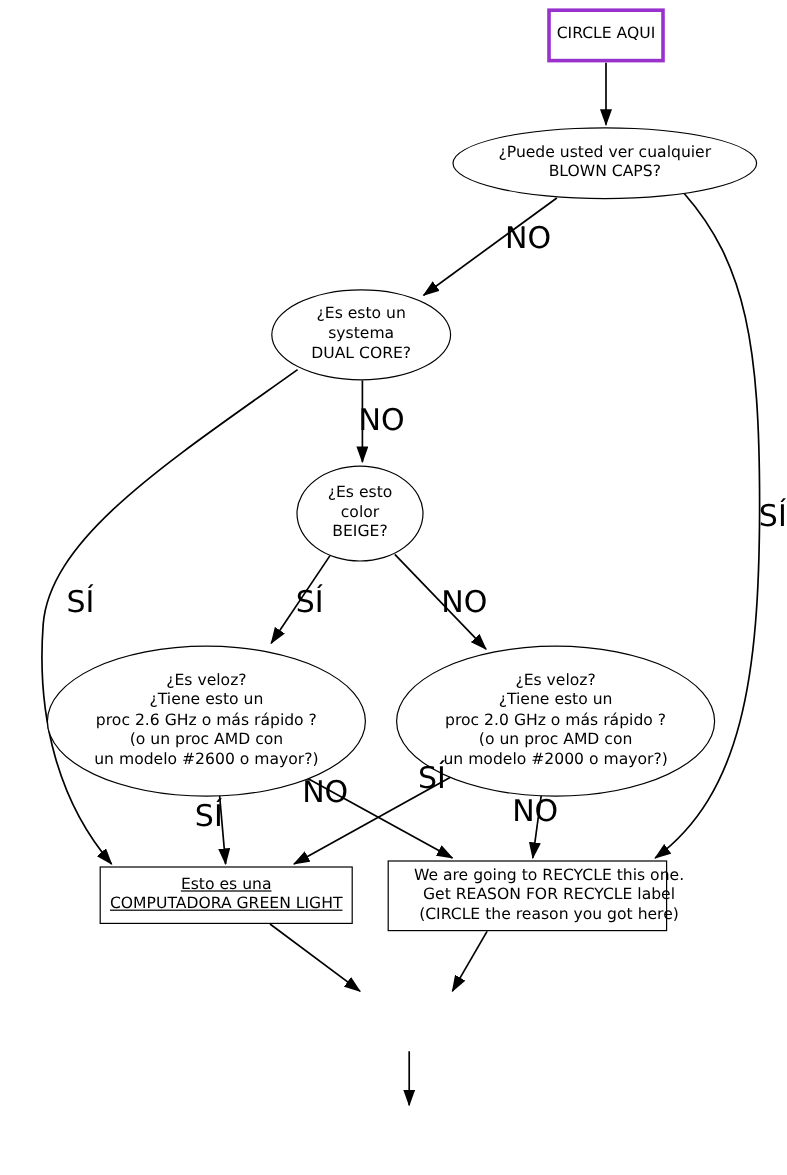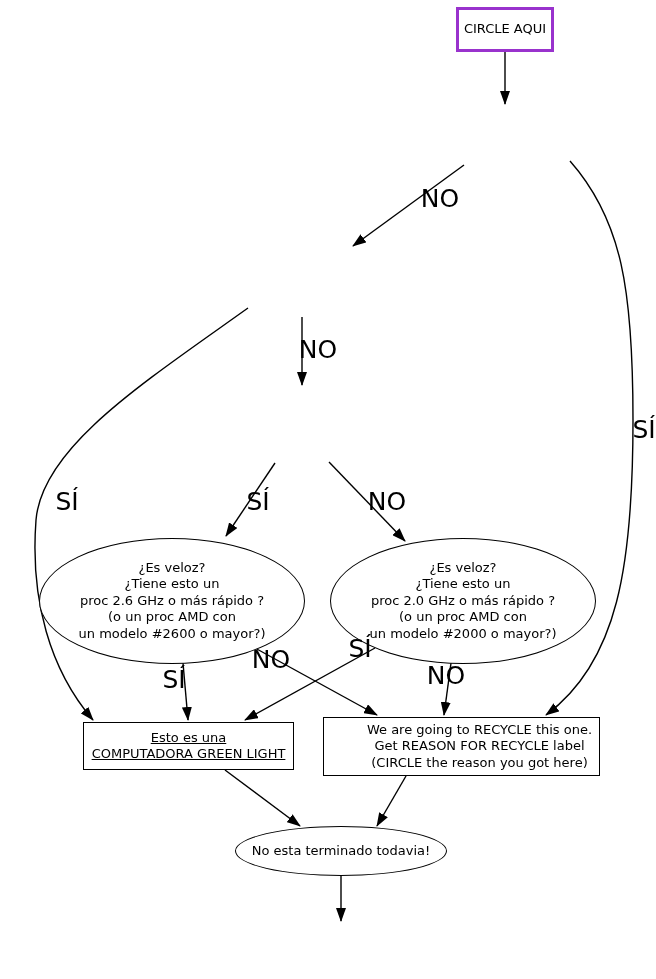--- a/index.html
+++ b/index.html
@@ -91,43 +91,50 @@
     <path d="M255,648 L377,715" marker-end="url(#arrow)"></path>
     <path d="M375,648 L245,720" marker-end="url(#arrow)"></path>
     <path d="M451,663 L444,715" marker-end="url(#arrow)"></path>
     <path d="M225,770 L300,826" marker-end="url(#arrow)"></path>
     <path d="M406,776 L377,826" marker-end="url(#arrow)"></path>
     <path d="M341,876 L341,921" marker-end="url(#arrow)"></path>
   </svg>
 
   <div class="node rect-start" style="left:456px; top:7px; width:98px; height:45px;">CIRCLE AQUI</div>
 
+  <div class="node ellipse" style="left:377px; top:106px; width:254px; height:60px;">¿Puede usted ver cualquier
+BLOWN CAPS?</div>
 
+  <div class="node ellipse" style="left:226px; top:241px; width:150px; height:76px;">¿Es esto un
+systema
+DUAL CORE?</div>
 
+  <div class="node ellipse" style="left:247px; top:388px; width:106px; height:80px;">¿Es esto
+color
+BEIGE?</div>
 
   <div class="node ellipse" style="left:39px; top:538px; width:266px; height:126px;">¿Es veloz?
 ¿Tiene esto un
 proc 2.6 GHz o más rápido ?
 (o un proc AMD con
 un modelo #2600 o mayor?)</div>
 
   <div class="node ellipse" style="left:330px; top:538px; width:266px; height:126px;">¿Es veloz?
 ¿Tiene esto un
 proc 2.0 GHz o más rápido ?
 (o un proc AMD con
 un modelo #2000 o mayor?)</div>
 
   <div class="node" style="left:83px; top:722px; width:211px; height:48px;text-decoration:underline;">Esto es una
 COMPUTADORA GREEN LIGHT</div>
 
-  <div class="node" style="left:323px; top:717px; width:277px; height:59px;padding-left:36px;">We are going to RECYCLE this one.
+  <div class="node" style="left:323px; top:717px; width:233px; height:59px;padding-left:36px;">We are going to RECYCLE this one.
 Get REASON FOR RECYCLE label
 (CIRCLE the reason you got here)</div>
 
-  <div class="node ellipse" style="left:235px; top:826px; width:212px; height:50px;">No esta terminado todavia!</div>
 
 
   <div class="elabel" style="left:440px; top:199px;">NO</div>
 
   <div class="elabel" style="left:644px; top:430px;">SÍ</div>
 
   <div class="elabel" style="left:318px; top:350px;">NO</div>
 
   <div class="elabel" style="left:67px; top:502px;">SÍ</div>
 

